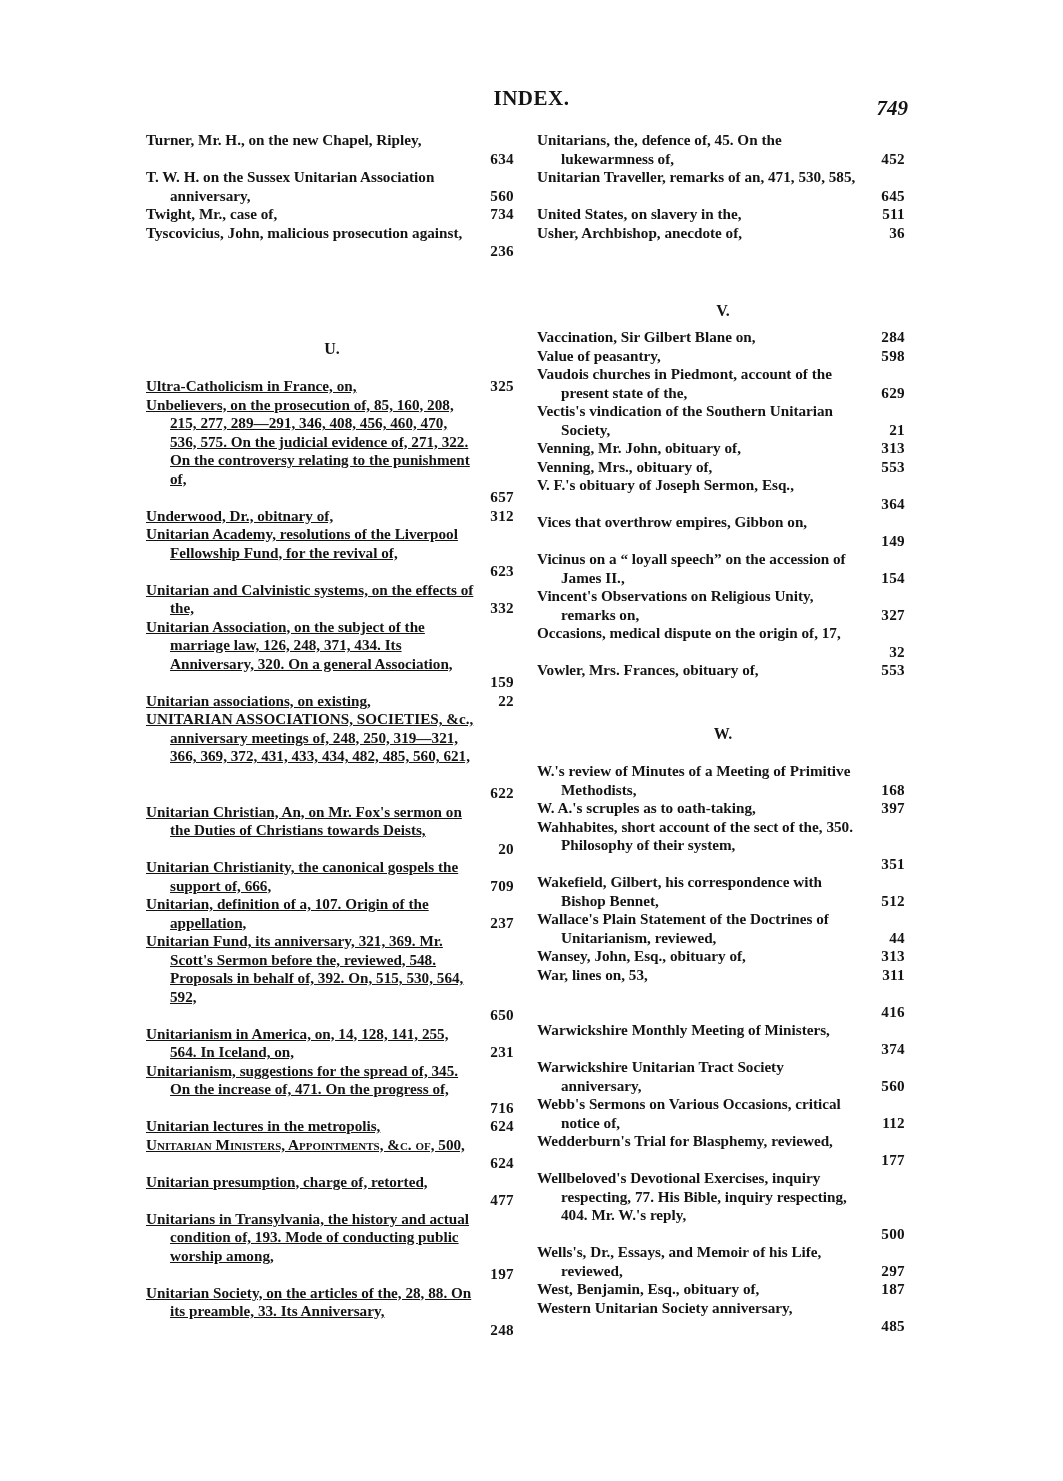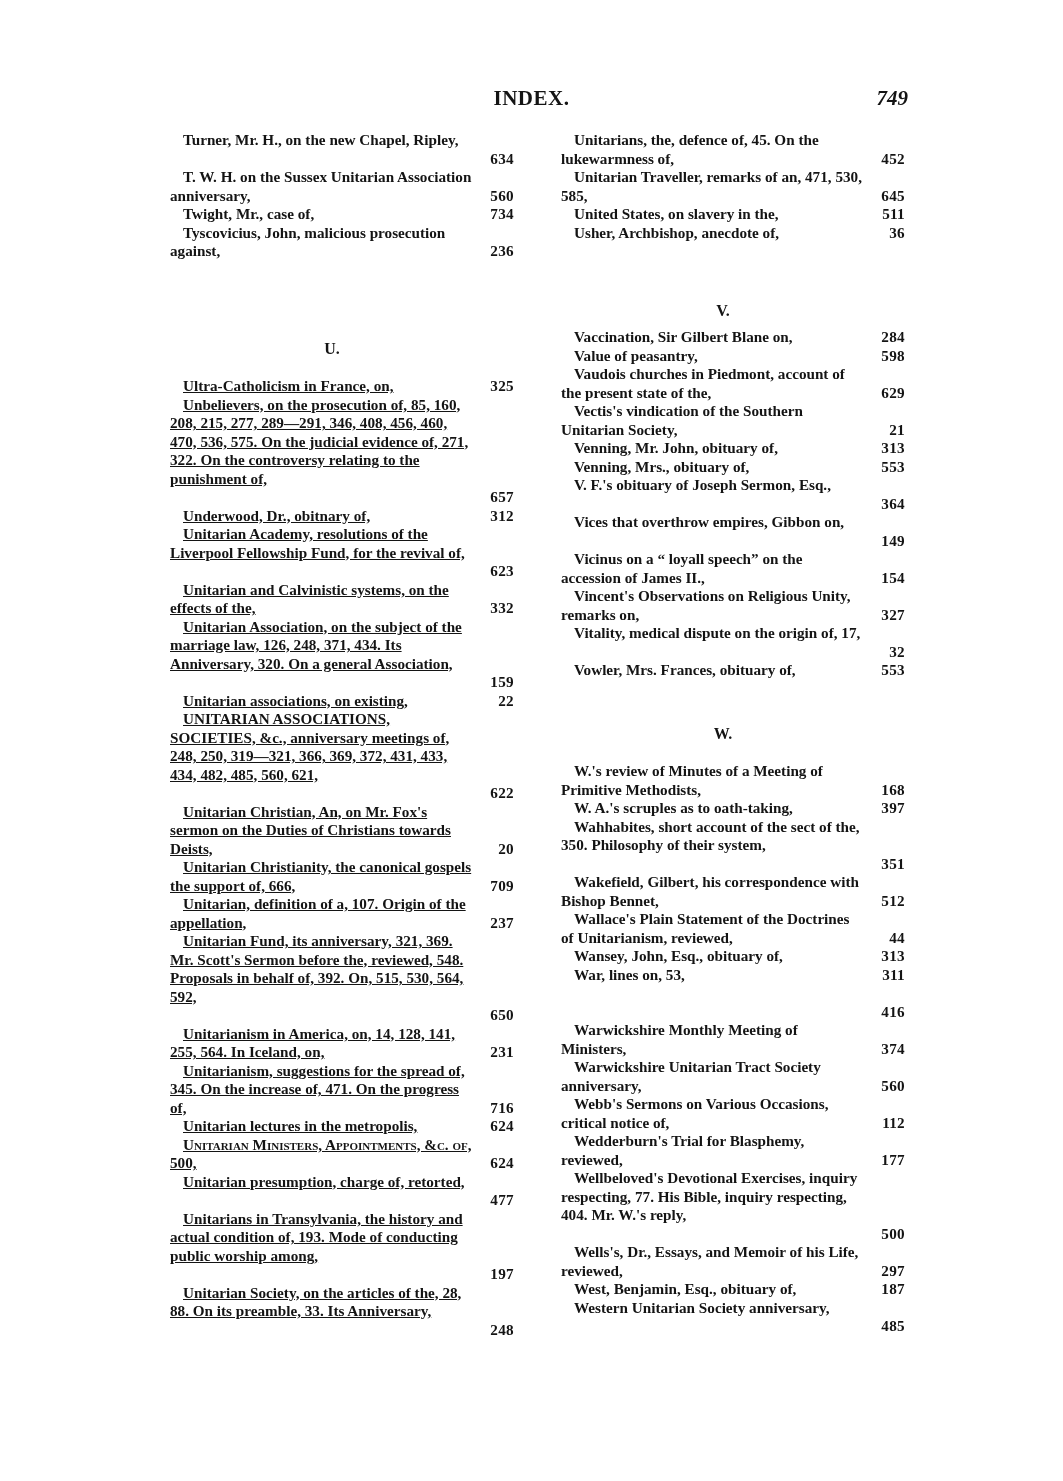--- a/index.html
+++ b/index.html
@@ -6,32 +6,32 @@
   body {
     width:1063px; height:1481px; background:#ffffff; position:relative;
     font-family:"Liberation Serif","DejaVu Serif",serif; color:#141414;
     overflow:hidden;
   }
   .header-title {
     position:absolute; top:86px; left:0; width:1063px; text-align:center;
     font-size:21px; font-weight:bold; letter-spacing:0.5px;
   }
   .page-num {
-    position:absolute; top:86px; left:846px; width:62px; text-align:right;
+    position:absolute; top:96px; left:846px; width:62px; text-align:right;
     font-size:21px; font-weight:bold; font-style:italic;
   }
   .col { position:absolute; width:372px; }
   .col-left { left:146px; }
   .col-right { left:537px; }
   .entry {
     position:relative; font-size:15.2px; line-height:18.5px;
     font-weight:bold; padding-left:24px; text-indent:-24px;
     padding-right:44px;
   }
-  .entry .txt { display:inline; text-align:justify;margin-left:37px; }
+  .entry .txt { display:inline; text-align:justify; }
   .entry .pg {
     position:absolute; right:4px; bottom:0; text-indent:0;
     font-weight:bold; letter-spacing:0.3px;
   }
   .sec-head {
     font-size:16px; font-weight:bold; text-align:center;
     height:18px; line-height:18px;
   }
   .sc { font-variant:small-caps; }
 </style>
@@ -89,21 +89,21 @@
   <div class="entry" style="height:18.5px"><span class="txt">Vaccination, Sir Gilbert Blane on,</span><span class="pg">284</span></div>
   <div class="entry" style="height:18.5px"><span class="txt">Value of peasantry,</span><span class="pg">598</span></div>
   <div class="entry" style="height:37px"><span class="txt">Vaudois churches in Piedmont, account of the present state of the,</span><span class="pg">629</span></div>
   <div class="entry" style="height:37px"><span class="txt">Vectis's vindication of the Southern Unitarian Society,</span><span class="pg">21</span></div>
   <div class="entry" style="height:18.5px"><span class="txt">Venning, Mr. John, obituary of,</span><span class="pg">313</span></div>
   <div class="entry" style="height:18.5px"><span class="txt">Venning, Mrs., obituary of,</span><span class="pg">553</span></div>
   <div class="entry" style="height:37px"><span class="txt">V. F.'s obituary of Joseph Sermon, Esq.,</span><span class="pg">364</span></div>
   <div class="entry" style="height:37px"><span class="txt">Vices that overthrow empires, Gibbon on,</span><span class="pg">149</span></div>
   <div class="entry" style="height:37px"><span class="txt">Vicinus on a “ loyall speech” on the accession of James II.,</span><span class="pg">154</span></div>
   <div class="entry" style="height:37px"><span class="txt">Vincent's Observations on Religious Unity, remarks on,</span><span class="pg">327</span></div>
-  <div class="entry" style="height:37px"><span class="txt">Vitality, medical dispute on the origin of, 17,</span><span class="pg">32</span></div>
+  <div class="entry" style="height:37px"><span class="txt">Occasions, medical dispute on the origin of, 17,</span><span class="pg">32</span></div>
   <div class="entry" style="height:18.5px"><span class="txt">Vowler, Mrs. Frances, obituary of,</span><span class="pg">553</span></div>
 </div>
 
 <div class="col col-right" style="top:725px;">
   <div class="sec-head">W.</div>
 </div>
 
 <div class="col col-right" style="top:762px;">
   <div class="entry" style="height:37px"><span class="txt">W.'s review of Minutes of a Meeting of Primitive Methodists,</span><span class="pg">168</span></div>
   <div class="entry" style="height:18.5px"><span class="txt">W. A.'s scruples as to oath-taking,</span><span class="pg">397</span></div>

